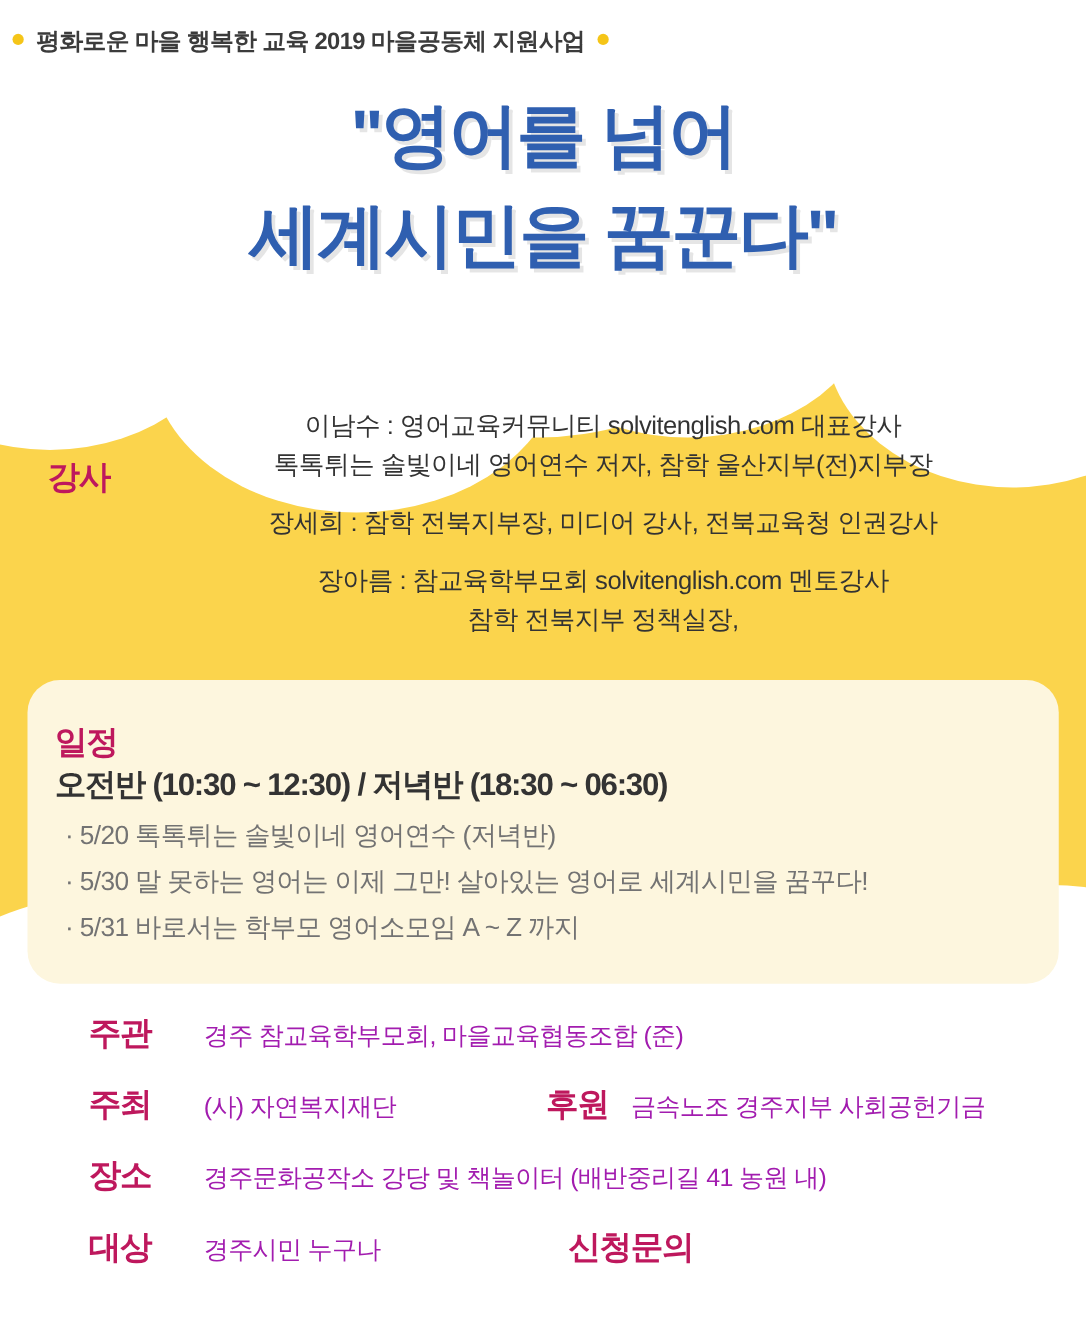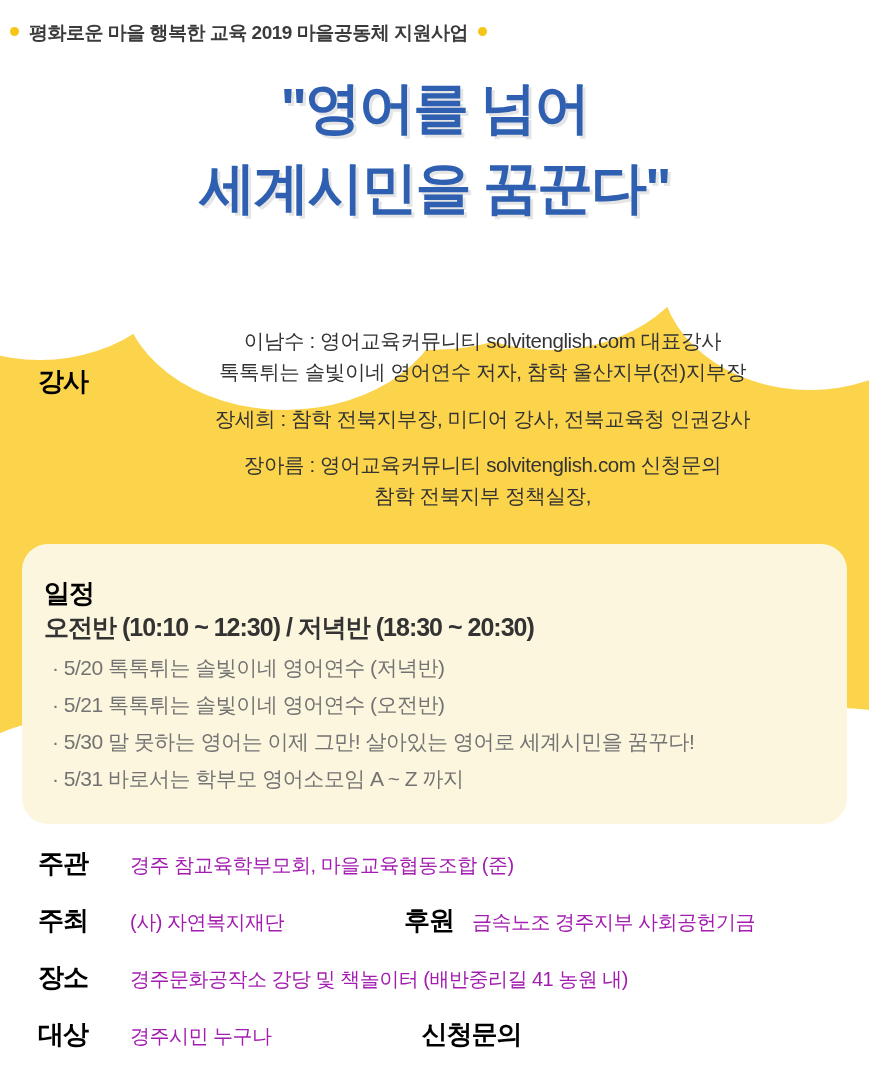--- a/index.html
+++ b/index.html
@@ -78,21 +78,21 @@
   .title .line2 { display: block; margin-top: 24px; }
 
   
   .lecturers {
     margin-top: 110px;
     display: flex;
     align-items: flex-start;
     padding-left: 38px;
   }
   .side-label {
-    color: #000000;
+    color: #be185d;
     font-weight: bold;
     font-size: 26px;
     letter-spacing: -1px;
     white-space: nowrap;
   }
   .lecturers .side-label { padding-top: 38px; width: 92px; }
   .lect-body {
     flex: 1;
     text-align: center;
     padding-right: 34px;
@@ -135,21 +135,21 @@
   
   .info {
     margin: 22px 0 0 0;
     padding: 0 30px 0 38px;
   }
   .info-row {
     display: flex;
     align-items: baseline;
     margin-bottom: 22px;
   }
-  .info-row .side-label { width: 92px; }
+  .info-row .side-label { width: 92px; margin-left: 33px; }
   .info-val {
     font-size: 20px;
     color: #a21caf;
     letter-spacing: -0.5px;
   }
   .info-row .side-label.second {
     width: auto;
     margin-left: 42px;
     margin-right: 18px;
     font-family: Liberation Serif, serif;
@@ -187,32 +187,31 @@
     <div class="side-label">강사</div>
     <div class="lect-body">
       <div class="lect-block">
         <span>이남수 : 영어교육커뮤니티 solvitenglish.com 대표강사</span>
         <span class="sub">톡톡튀는 솔빛이네 영어연수 저자, 참학 울산지부(전)지부장</span>
       </div>
       <div class="lect-block">
         <span>장세희 : 참학 전북지부장, 미디어 강사, 전북교육청 인권강사</span>
       </div>
       <div class="lect-block">
-        <span>장아름 : 영어교육커뮤니티 solvitenglish.com 신청문의</span>
+        <span>장아름 : 참교육학부모회 solvitenglish.com 멘토강사</span>
         <span class="sub">참학 전북지부 정책실장,</span>
       </div>
     </div>
   </div>
 
   <div class="schedule-card">
     <div class="side-label">일정</div>
     <div class="sched-body">
-      <div class="sched-head">오전반 (10:10 ~ 12:30)  /  저녁반 (18:30 ~ 20:30)</div>
+      <div class="sched-head">오전반 (10:30 ~ 12:30)  /  저녁반 (18:30 ~ 06:30)</div>
       <div class="sched-item">· 5/20  톡톡튀는 솔빛이네 영어연수 (저녁반)</div>
-      <div class="sched-item">· 5/21  톡톡튀는 솔빛이네 영어연수 (오전반)</div>
       <div class="sched-item">· 5/30  말 못하는 영어는 이제 그만! 살아있는 영어로 세계시민을 꿈꾸다!</div>
       <div class="sched-item">· 5/31  바로서는 학부모 영어소모임 A ~ Z 까지</div>
     </div>
   </div>
 
   <div class="info">
     <div class="info-row">
       <span class="side-label">주관</span>
       <span class="info-val">경주 참교육학부모회, 마을교육협동조합 (준)</span>
     </div>

